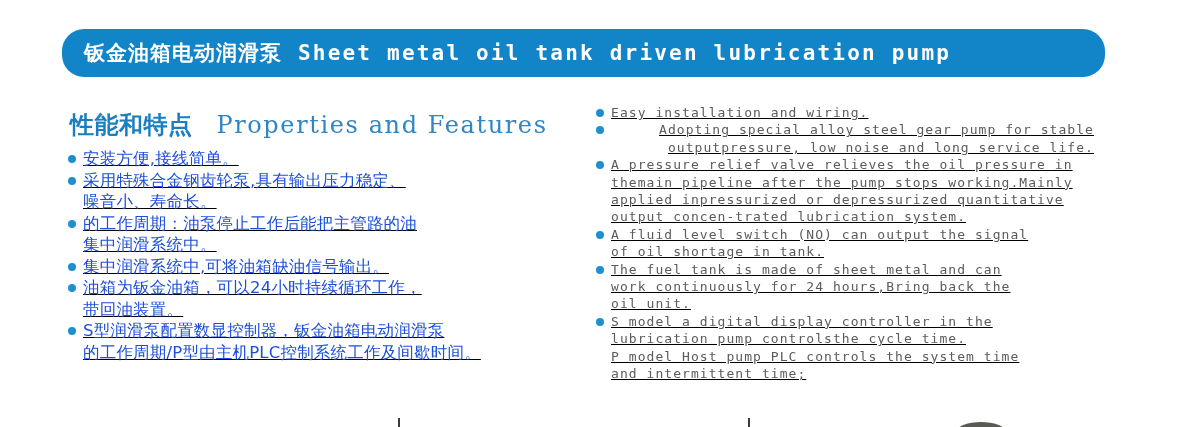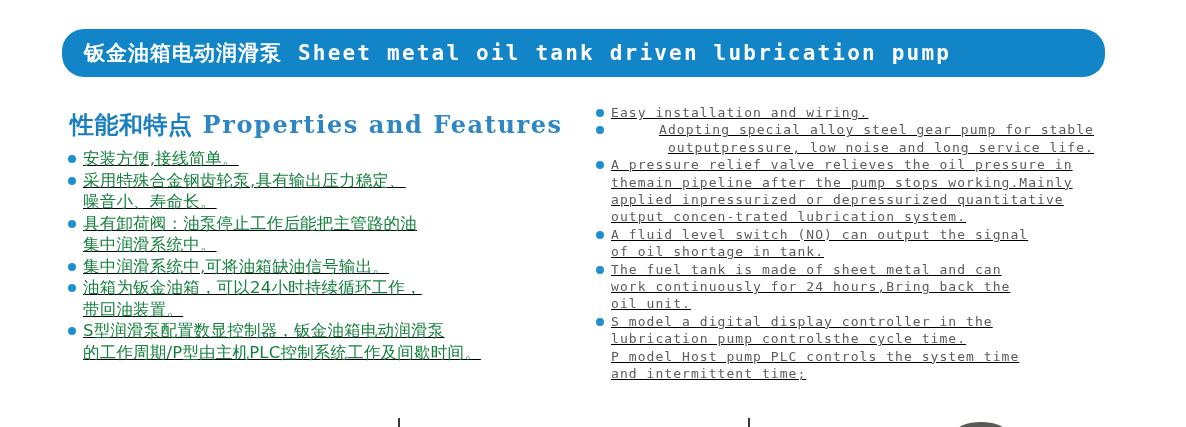--- a/index.html
+++ b/index.html
@@ -61,23 +61,23 @@
     color: #1a7fc1;
     font-family: "DejaVu Sans", sans-serif;
     font-size: 24px;
     font-weight: bold;
     letter-spacing: 0.5px;
   }
   .heading-en {
     color: #2f86c4;
     font-family: "DejaVu Serif", serif;
     font-size: 24px;
-    font-weight: bold;
+    font-weight: normal;
     letter-spacing: 1.6px;
-    margin-left: 10px;
+    margin-left: 24px;
   }
 
   
   .col-cn {
     position: absolute;
     left: 66px;
     top: 148px;
     width: 510px;
   }
   .col-en {
@@ -108,21 +108,21 @@
   }
 
   
   .col-cn ul.bullets > li {
     margin-bottom: 0;
   }
   .col-cn ul.bullets > li::before {
     top: 7px;
   }
   .col-cn .line {
-    color: #15803d;
+    color: #1d4ed8;
     font-family: "DejaVu Sans", sans-serif;
     font-size: 16.5px;
     line-height: 21.5px;
     letter-spacing: 0.2px;
     white-space: nowrap;
   }
 
   
   .col-en ul.bullets > li::before {
     top: 5px;
@@ -172,21 +172,21 @@
 <div class="col-cn">
   <ul class="bullets" id="list-cn">
       <li style="--bullet: #1e8fd0; list-style: none;">
         <div class="line">安装方便,接线简单。</div>
       </li>
       <li style="--bullet: #1e8fd0; list-style: none;">
         <div class="line">采用特殊合金钢齿轮泵,具有输出压力稳定、</div>
         <div class="line">噪音小、寿命长。</div>
       </li>
       <li style="--bullet: #1e8fd0; list-style: none;">
-        <div class="line">具有卸荷阀：油泵停止工作后能把主管路的油</div>
+        <div class="line">的工作周期：油泵停止工作后能把主管路的油</div>
         <div class="line">集中润滑系统中。</div>
       </li>
       <li style="--bullet: #1e8fd0; list-style: none;">
         <div class="line">集中润滑系统中,可将油箱缺油信号输出。</div>
       </li>
       <li style="--bullet: #1e8fd0; list-style: none;">
         <div class="line">油箱为钣金油箱，可以24小时持续循环工作，</div>
         <div class="line">带回油装置。</div>
       </li>
       <li style="--bullet: #1e8fd0; list-style: none;">

